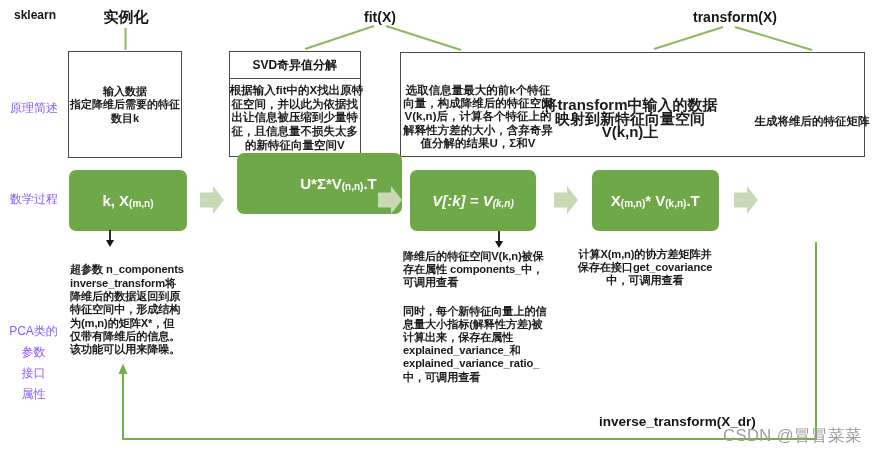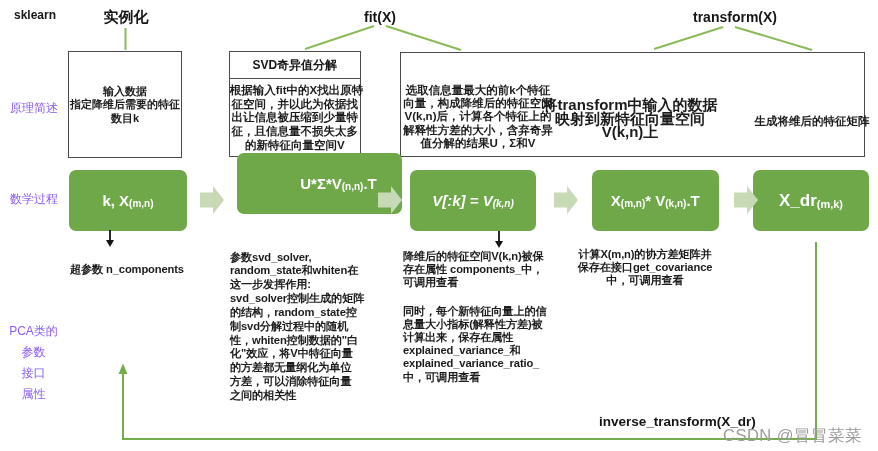--- a/index.html
+++ b/index.html
@@ -119,37 +119,28 @@
       <span>V[:k] = V</span>
       <span class="sub">(k,n)</span>
     </div>
   <div class="gbox" style="left:592px;top:170px;width:126.5px;height:60.5px;">
       <span>X</span>
       <span class="sub">(m,n)</span>
       <span> * V</span>
       <span class="sub">(k,n)</span>
       <span>.T</span>
     </div>
-  <div class="gbox big" style="left:753px;top:170px;width:116px;height:61px;">
-      <span>X_dr</span>
-      <span class="sub">(m,k)</span>
-    </div>
 
   <div class="abs note" style="left:70px;top:251px;margin-top:12px;">超参数 n_components</div>
-  <div class="abs note pre" style="left:230px;top:250.5px;line-height:13.85px;">参数svd_solver,
-random_state和whiten在
-这一步发挥作用:
-svd_solver控制生成的矩阵
-的结构，random_state控
-制svd分解过程中的随机
-性，whiten控制数据的"白
-化"效应，将V中特征向量
-的方差都无量纲化为单位
-方差，可以消除特征向量
-之间的相关性</div>
+  <div class="abs note pre" style="left:70px;top:277px;">inverse_transform将
+降维后的数据返回到原
+特征空间中，形成结构
+为(m,n)的矩阵X*，但
+仅带有降维后的信息。
+该功能可以用来降噪。</div>
   <div class="abs note pre" style="left:403px;top:249.5px;">降维后的特征空间V(k,n)被保
 存在属性 components_中，
 可调用查看</div>
   <div class="abs note pre" style="left:403px;top:304.5px;">同时，每个新特征向量上的信
 息量大小指标(解释性方差)被
 计算出来，保存在属性
 explained_variance_和
 explained_variance_ratio_
 中，可调用查看</div>
   <div class="abs note pre tc ctr" style="left:645px;top:248px;">计算X(m,n)的协方差矩阵并

